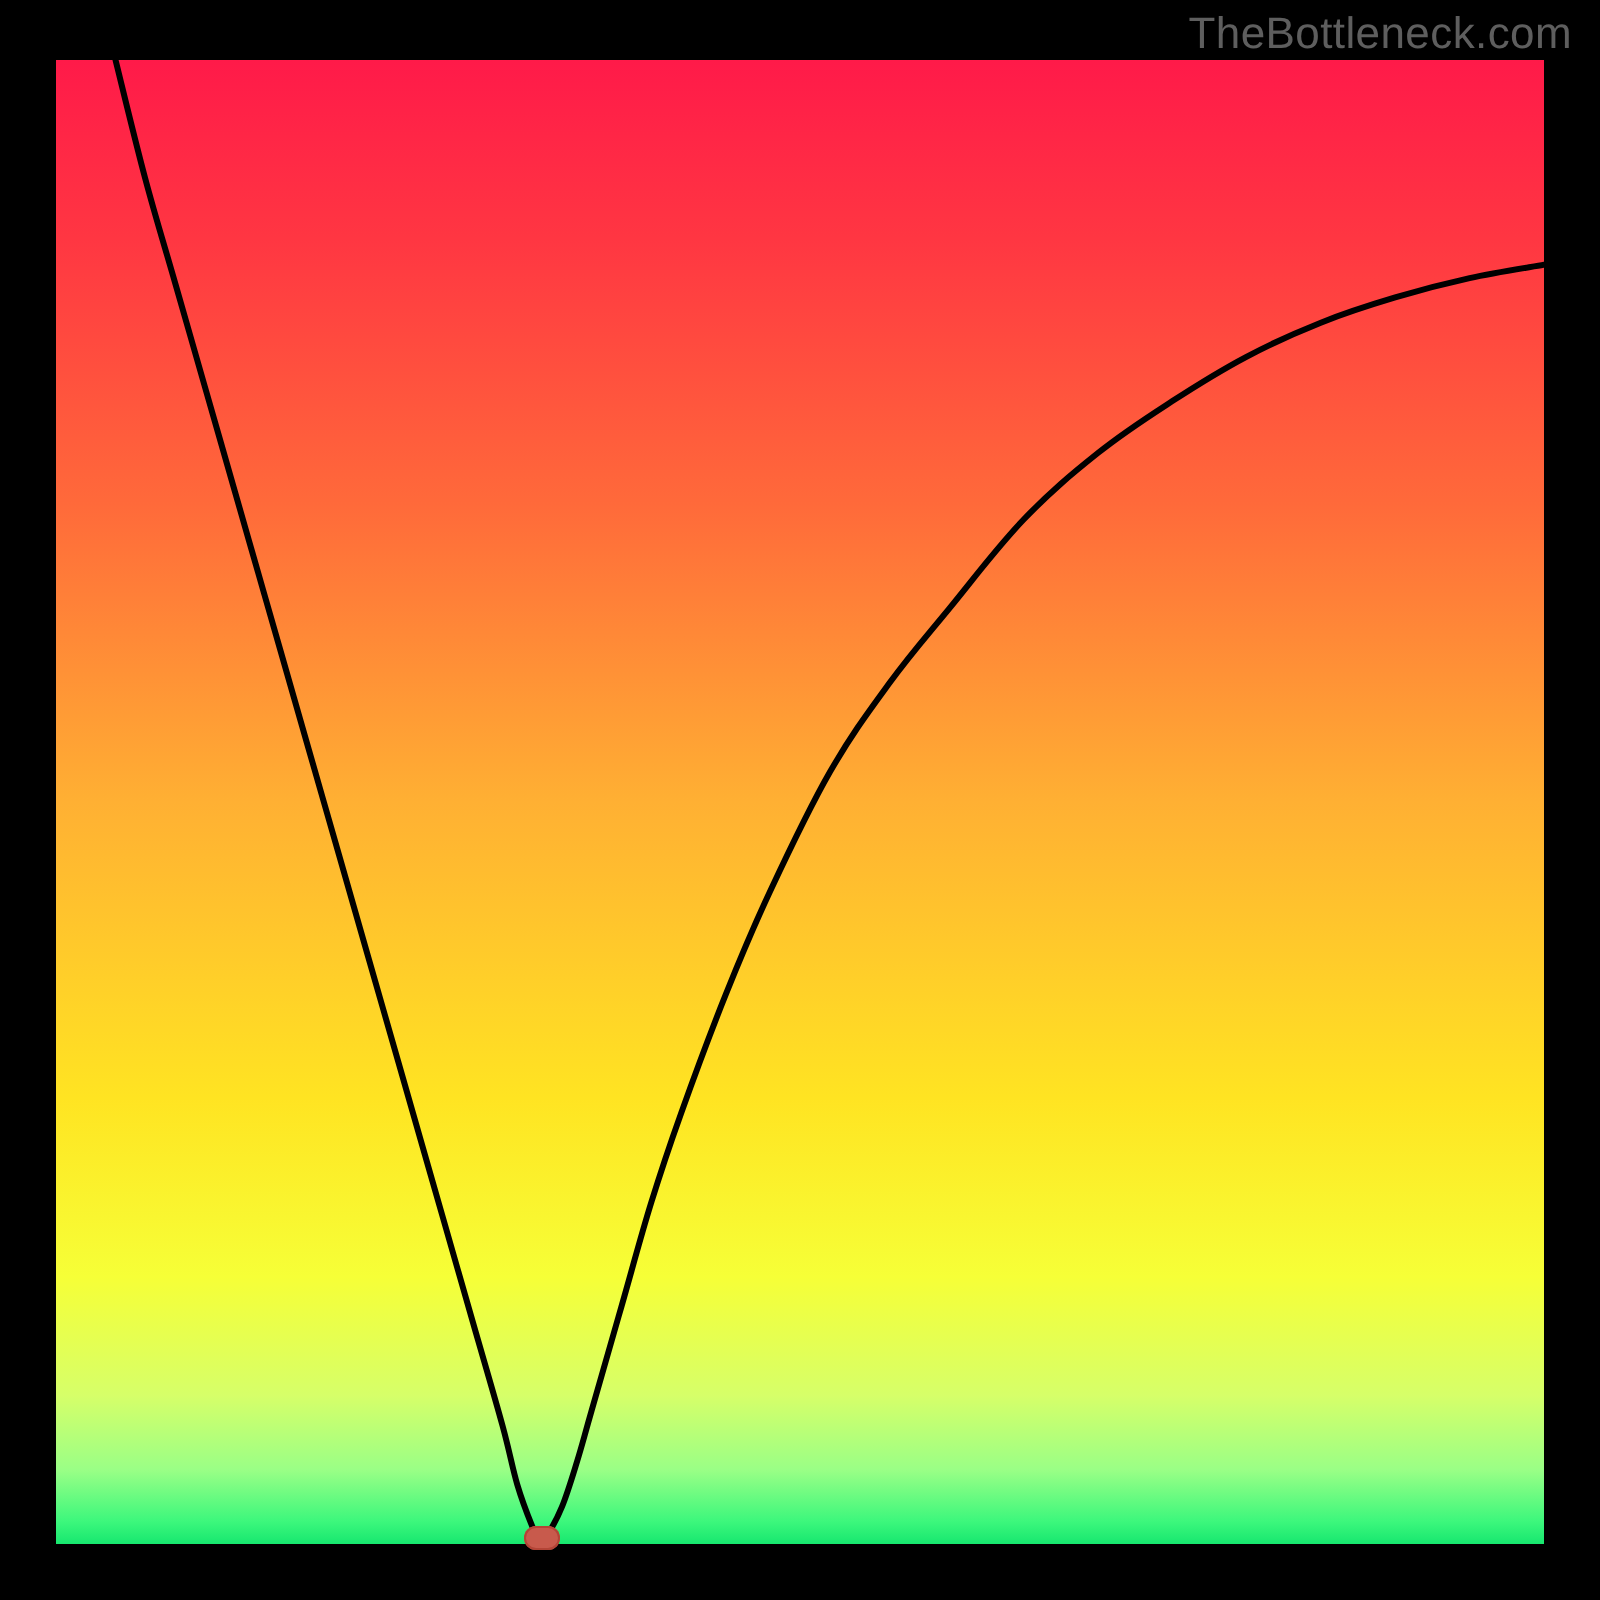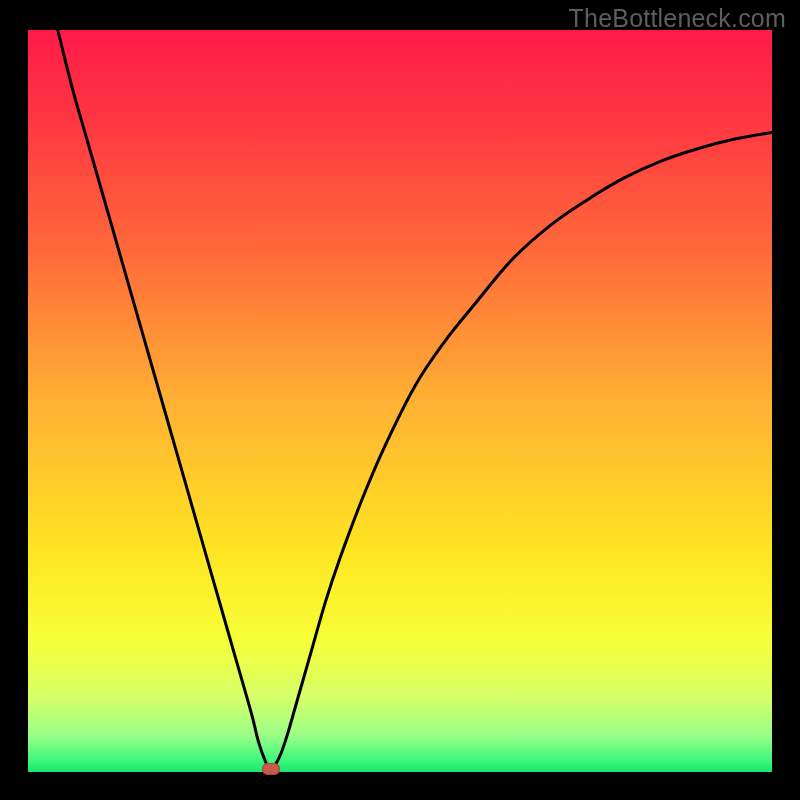--- a/index.html
+++ b/index.html
@@ -15,21 +15,21 @@
     position: relative;
     width: 800px;
     height: 800px;
     background: #000;
   }
   .watermark {
     position: absolute;
     top: 4px;
     right: 14px;
     color: #5e5e5e;
-    font-size: 25px;
+    font-size: 22px;
     font-weight: 500;
     letter-spacing: 0.2px;
     z-index: 20;
   }
   .plot-area {
     position: absolute;
     left: 28px;
     top: 30px;
     width: 744px;   
     height: 742px;  

